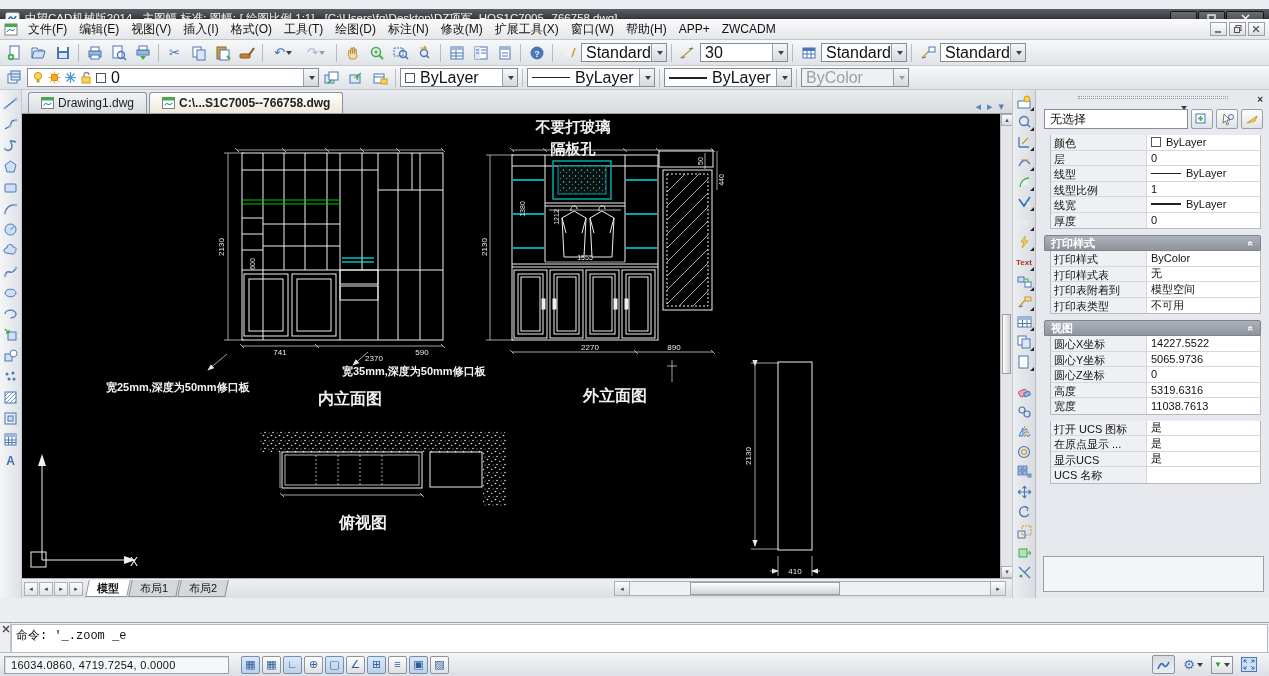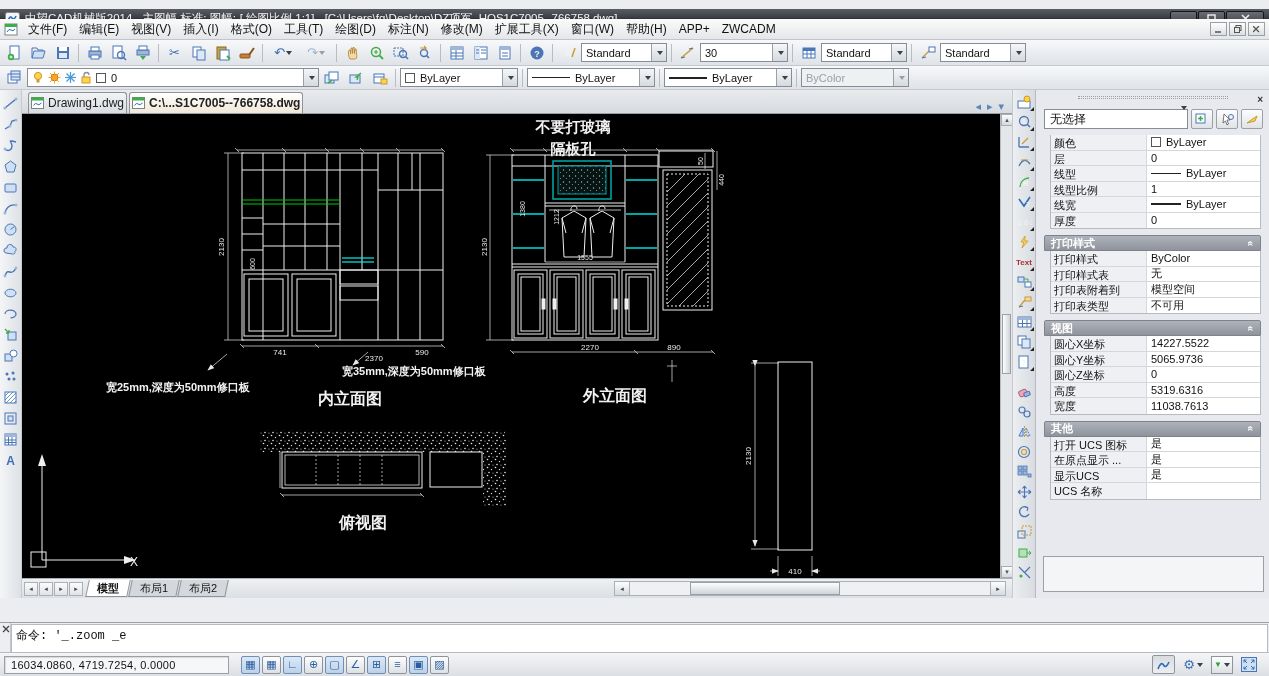--- a/index.html
+++ b/index.html
@@ -29,21 +29,21 @@
   .tb { position:absolute; left:0; width:1269px; display:flex; align-items:center; gap:1px;
     background:linear-gradient(#f7f8fa,#dfe3e7); border-bottom:1px solid #c6cacf; padding:0 3px; }
   .tb1 { top:40px; height:26px; }
   .tb2 { top:66px; height:24px; }
   .tbtn { width:23px; height:21px; display:flex; align-items:center; justify-content:center; border-radius:2px; flex:0 0 auto; }
   .tbtn svg { display:block; }
   .tsep { width:1px; height:18px; background:#b9bdc2; margin:0 3px; flex:0 0 auto; }
   .glyph { font-size:13px; color:#3f6fb4; line-height:1; }
   .caret { width:0; height:0; border:3px solid transparent; border-top:4px solid #3c4046; margin-left:1px; margin-top:4px; }
   .combo { height:19px; background:#fff; border:1px solid #878d95; display:flex; align-items:center;
-    font-size:11px; padding-left:4px; flex:0 0 auto; position:relative; }
+    font-size:16px; padding-left:4px; flex:0 0 auto; position:relative; }
   .combo .cbtn { margin-left:auto; width:15px; height:17px; background:linear-gradient(#f5f7f9,#d5dade);
     border-left:1px solid #9aa0a8; display:flex; align-items:center; justify-content:center; }
   .combo.disabled { background:#eef0f2; color:#9aa0a6; }
   .line-sample { display:inline-block; width:38px; height:0; border-top:1px solid #222; margin-right:5px; }
   .line-sample.thick { border-top-width:2px; }
   .swatch { display:inline-block; width:10px; height:10px; background:#fff; border:1px solid #555; margin-right:5px; }
 
   
   .draw-tb { position:absolute; left:0; top:90px; width:22px; height:508px; background:linear-gradient(90deg,#f4f5f7,#dde1e5);
     border-right:1px solid #c6cacf; display:flex; flex-direction:column; align-items:center; padding-top:3px; gap:0; }
@@ -53,21 +53,21 @@
   .right-tb { position:absolute; left:1012px; top:90px; width:23px; height:508px;
     background:linear-gradient(90deg,#eceef1,#d8dce0); border-left:1px solid #c6cacf; display:flex; flex-direction:column; align-items:center; padding-top:2px; }
   .rbtn { width:21px; height:20px; display:flex; align-items:center; justify-content:center; position:relative; flex:0 0 auto; }
   .rbtn.flyout::after { content:""; position:absolute; right:1px; bottom:1px; border-left:4px solid transparent; border-bottom:4px solid #222; }
   .rgap { height:10px; flex:0 0 auto; }
   .text-glyph { font-size:8px; color:#b03030; font-weight:bold; }
 
   
   .tabbar { position:absolute; left:22px; top:90px; width:990px; height:24px;
     background:linear-gradient(#e9ebee,#d7dbdf); border-bottom:1px solid #9aa0a6; display:flex; align-items:flex-end; padding-left:6px; }
-  .doc-tab { height:21px; display:flex; align-items:center; gap:4px; padding:0 2px; font-size:12px;
+  .doc-tab { height:21px; display:flex; align-items:center; gap:4px; padding:0 12px; font-size:12px;
     border:1px solid #8d939a; border-bottom:none; border-radius:3px 3px 0 0; background:linear-gradient(#f2f3f5,#d9dde1); margin-right:2px; color:#222; }
   .doc-tab.active { background:linear-gradient(#ffffff,#f0e8d8); font-weight:bold; }
   .tab-arrows { margin-left:auto; margin-right:8px; display:flex; gap:6px; align-items:center; color:#5b87b8; font-size:11px; }
 
   
   .canvas { position:absolute; left:22px; top:114px; width:978px; height:464px; background:#000; }
   .vscroll { position:absolute; left:1000px; top:114px; width:12px; height:464px; background:#e4e6e9; border-left:1px solid #b7bbc0; }
   .vthumb { position:absolute; left:1px; top:200px; width:9px; height:60px; background:linear-gradient(90deg,#fdfdfd,#cfd4d9); border:1px solid #9aa0a6; }
   .varrow { position:absolute; left:0; width:12px; height:12px; display:flex; align-items:center; justify-content:center; font-size:7px; color:#556; background:linear-gradient(#fdfdfd,#d5dade); border:1px solid #a8adb3; }
 
@@ -1192,24 +1192,20 @@
       <div class="pp-row">
           <div class="pp-label">宽度</div>
           <div class="pp-val">
             <span>11038.7613</span>
           </div>
         </div>
     </div>
   </div>
 
   <div class="pp-sec">
-    <div class="pp-hdr">
-      <span>其他</span>
-      <span class="chev">«</span>
-    </div>
     <div class="pp-rows">
       <div class="pp-row">
           <div class="pp-label">打开 UCS 图标</div>
           <div class="pp-val">
             <span>是</span>
           </div>
         </div>
       <div class="pp-row">
           <div class="pp-label">在原点显示 ...</div>
           <div class="pp-val">

